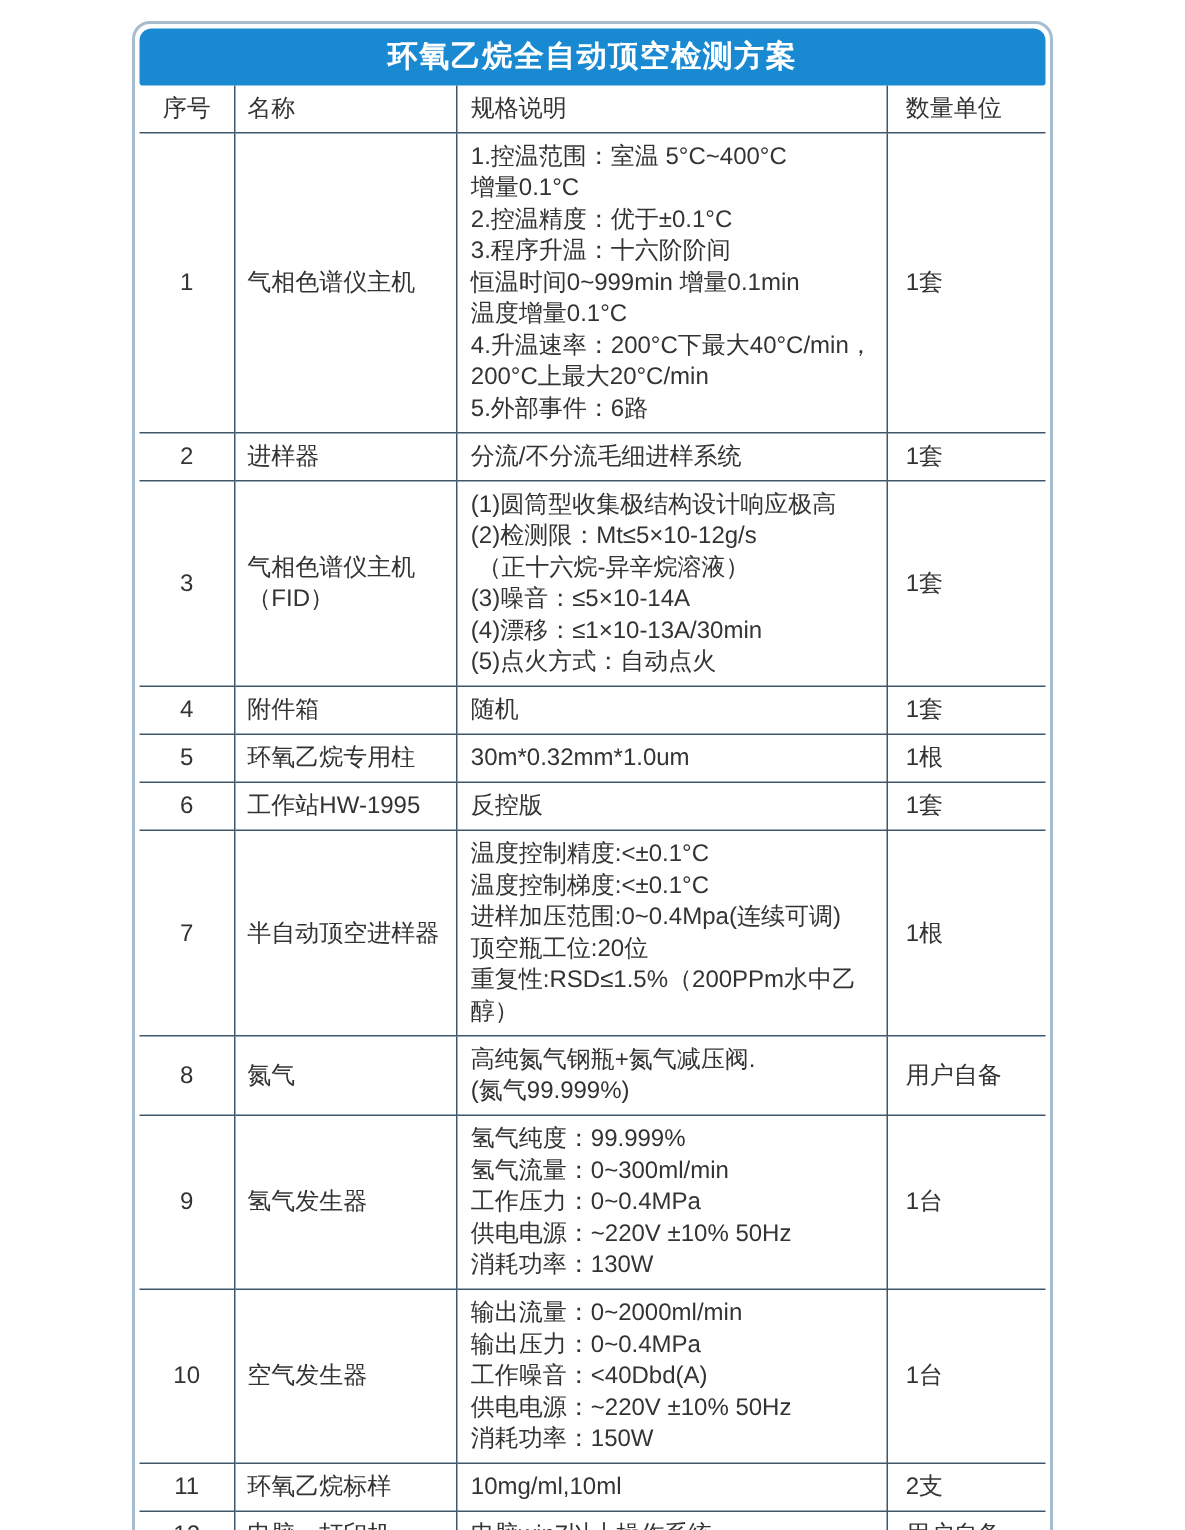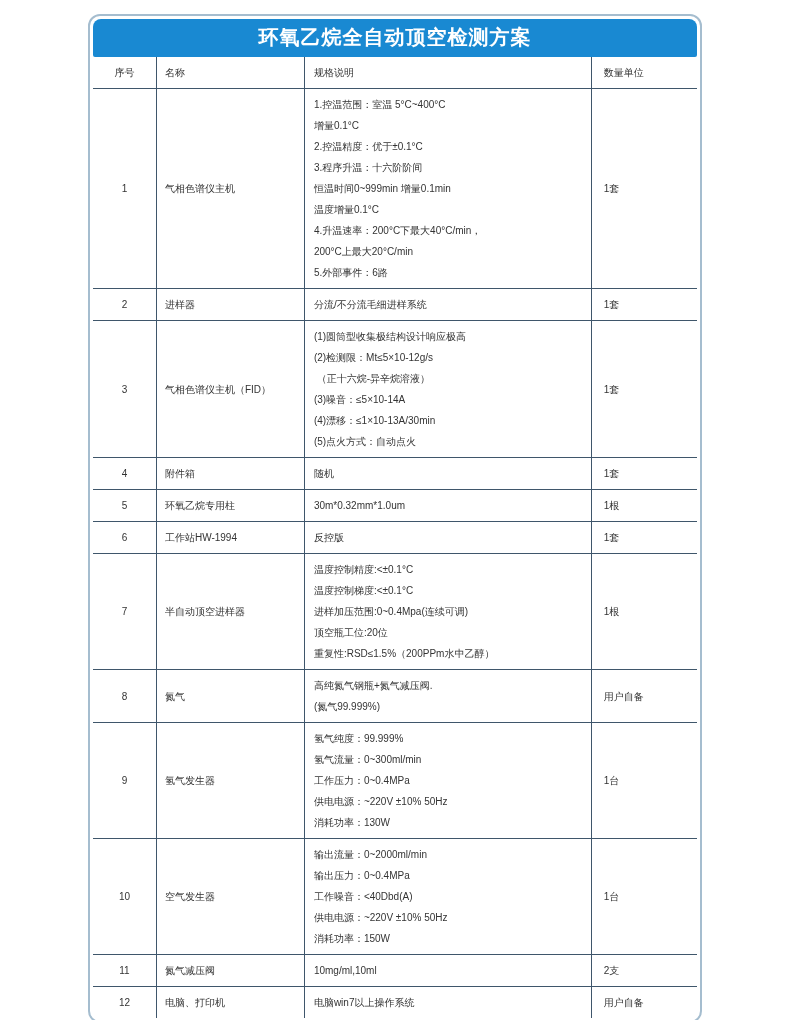--- a/index.html
+++ b/index.html
@@ -36,21 +36,21 @@
     width:100%;
     border-collapse:collapse;
     table-layout:fixed;
   }
   col.c-no{width:10.5%;}
   col.c-name{width:24.5%;}
   col.c-spec{width:47.5%;}
   col.c-qty{width:17.5%;}
   th,td{
     border:1px solid var(--grid);
-    font-size:10px;
+    font-size:16px;
     font-weight:normal;
     line-height:21px;
     padding:5px 8px;
     vertical-align:middle;
     text-align:left;
     overflow:hidden;
   }
   th:first-child,td:first-child{border-left:none;}
   th:last-child,td:last-child{border-right:none;margin-left:28px;}
   thead th{border-top:none;}
@@ -121,21 +121,21 @@
           <td class="qty">1套</td>
         </tr>
         <tr>
           <td class="no">5</td>
           <td class="name">环氧乙烷专用柱</td>
           <td class="spec">30m*0.32mm*1.0um</td>
           <td class="qty">1根</td>
         </tr>
         <tr>
           <td class="no">6</td>
-          <td class="name">工作站HW-1994</td>
+          <td class="name">工作站HW-1995</td>
           <td class="spec">反控版</td>
           <td class="qty">1套</td>
         </tr>
         <tr>
           <td class="no">7</td>
           <td class="name">半自动顶空进样器</td>
           <td class="spec">温度控制精度:&lt;±0.1°C
 温度控制梯度:&lt;±0.1°C
 进样加压范围:0~0.4Mpa(连续可调)
 顶空瓶工位:20位
@@ -164,21 +164,21 @@
           <td class="name">空气发生器</td>
           <td class="spec">输出流量：0~2000ml/min
 输出压力：0~0.4MPa
 工作噪音：&lt;40Dbd(A)
 供电电源：~220V ±10% 50Hz
 消耗功率：150W</td>
           <td class="qty">1台</td>
         </tr>
         <tr>
           <td class="no">11</td>
-          <td class="name">氮气减压阀</td>
+          <td class="name">环氧乙烷标样</td>
           <td class="spec">10mg/ml,10ml</td>
           <td class="qty">2支</td>
         </tr>
         <tr>
           <td class="no">12</td>
           <td class="name">电脑、打印机</td>
           <td class="spec">电脑win7以上操作系统</td>
           <td class="qty">用户自备</td>
         </tr>
       </tbody>

